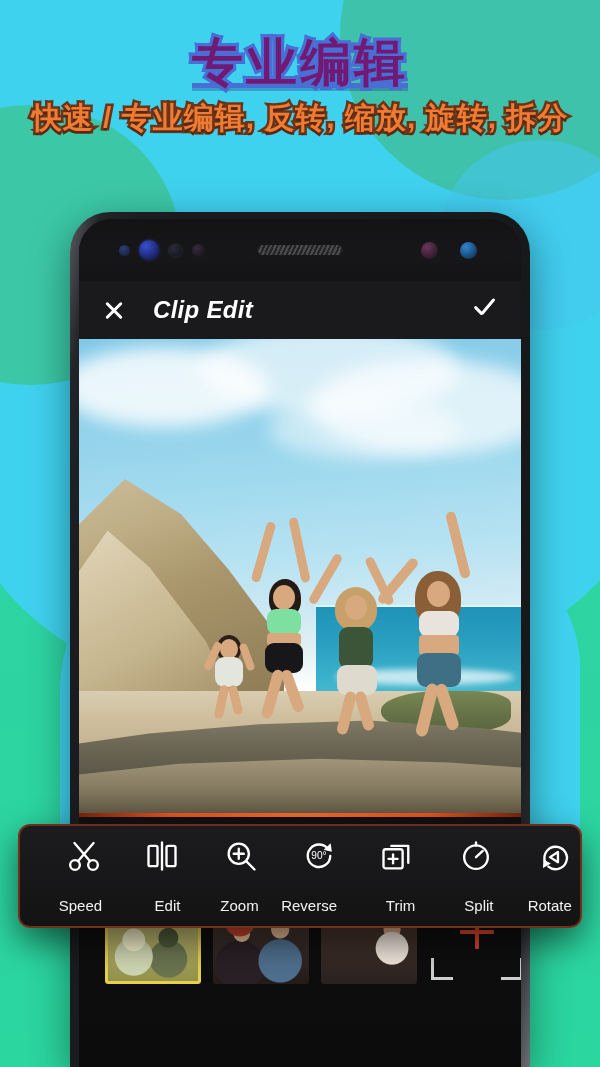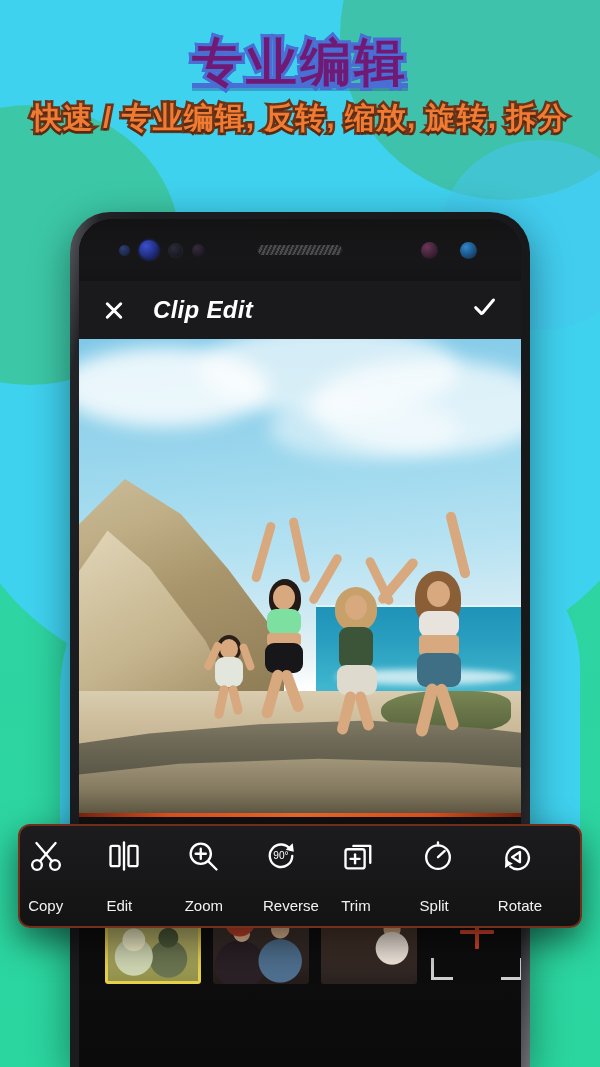--- a/index.html
+++ b/index.html
@@ -260,21 +260,21 @@
   .toolbar{
     position:absolute; left:18px; right:18px; top:824px; height:104px;
     background:linear-gradient(180deg,#1c1c1e 0%,#131314 100%);
     border-radius:12px;
     border:2px solid rgba(190,70,30,.55);
     box-shadow:0 14px 34px rgba(0,0,0,.55);
     display:flex; align-items:center; justify-content:space-around;
     z-index:20; padding:0 6px;
   }
   .tool{
-    display:flex; flex-direction:column; align-items:flex-start; gap:23px;
+    display:flex; flex-direction:column; align-items:flex-end; gap:23px;
     cursor:pointer; width:74px;
   }
   .tool-label{ color:#f2f2f2; font-size:15px; }
   .ic{ width:36px; height:36px; display:block; }
   .ic path,.ic line,.ic circle,.ic rect,.ic polygon,.ic polyline{
     stroke:#ffffff; stroke-width:2.1; fill:none;
     stroke-linecap:round; stroke-linejoin:round;
   }
   .ic .fillw{ fill:#fff; stroke:none; }
   .ic text{ fill:#fff; stroke:none; font-size:9px; font-family:"Liberation Sans",sans-serif; }
@@ -443,21 +443,21 @@
 
 <div class="toolbar">
 
   <div class="tool">
     <svg class="ic" viewBox="0 0 32 32">
       <circle cx="8" cy="24" r="4.3"></circle>
         <circle cx="24" cy="24" r="4.3"></circle>
       <line x1="10.6" y1="20.6" x2="24.5" y2="4.5"></line>
         <line x1="21.4" y1="20.6" x2="7.5" y2="4.5"></line>
     </svg>
-    <span class="tool-label">Copy</span>
+    <span class="tool-label">Speed</span>
   </div>
 
   <div class="tool">
     <svg class="ic" viewBox="0 0 32 32">
       <rect x="4" y="7" width="8" height="18" rx="1.5"></rect>
       <rect x="20" y="7" width="8" height="18" rx="1.5"></rect>
       <line x1="16" y1="4" x2="16" y2="28"></line>
     </svg>
     <span class="tool-label">Edit</span>
   </div>

